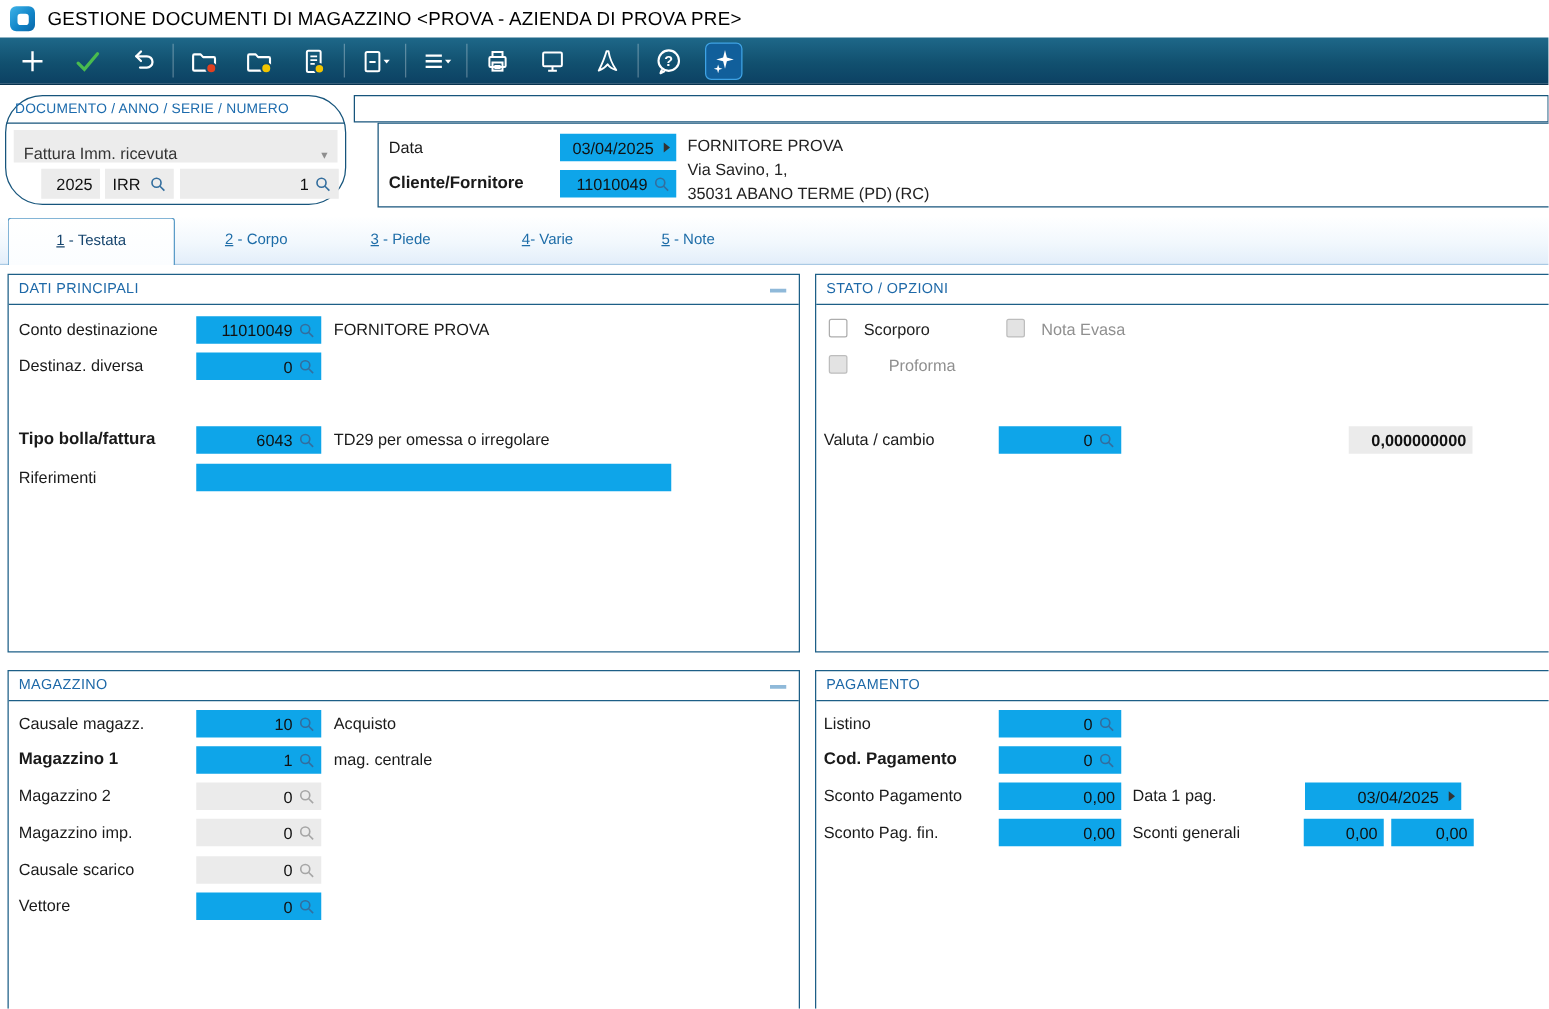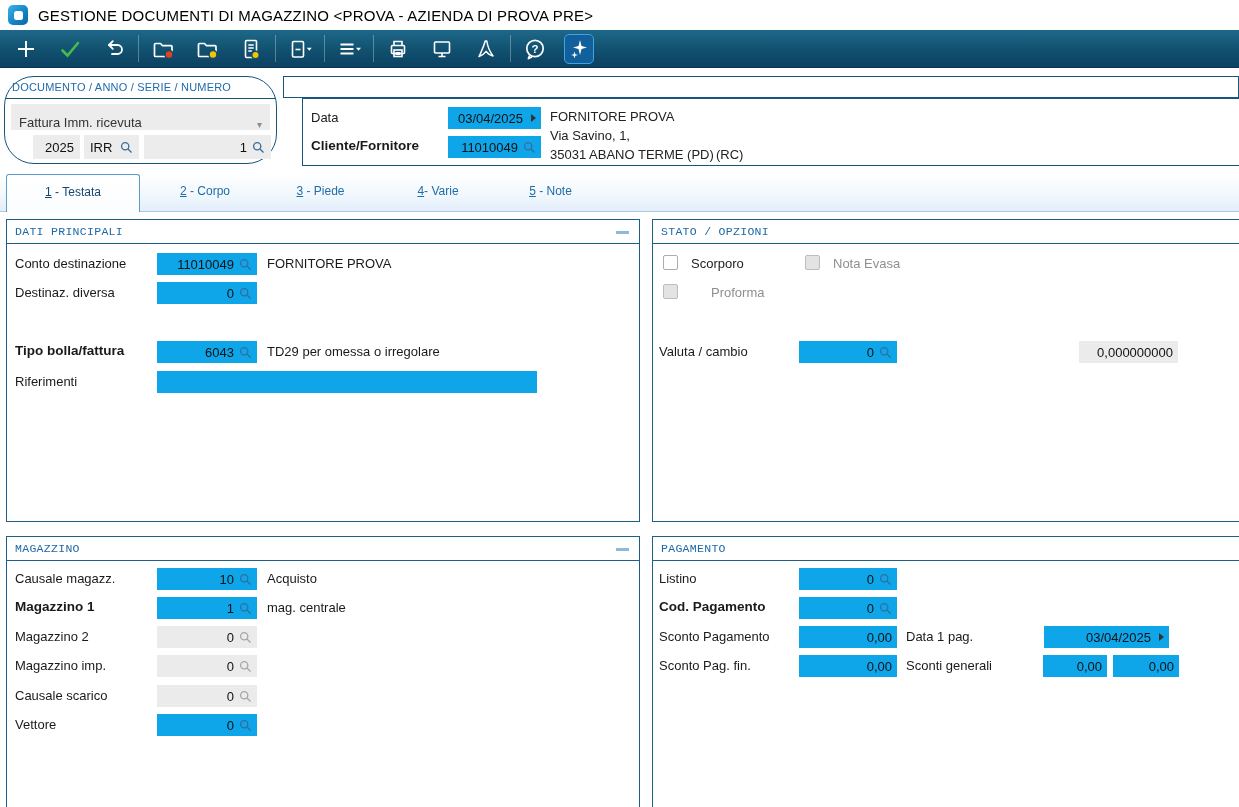--- a/index.html
+++ b/index.html
@@ -79,21 +79,21 @@
   .t2 { left:150px; width:110px; } .t3 { left:268px; width:105px; }
   .t4 { left:388px; width:100px; } .t5 { left:503px; width:95px; }
 
   
   .panel { position:absolute; background:#fff; border:1px solid #1d5f87; }
   .p-dati { left:6px;   top:219px; width:634px; height:303px; }
   .p-stato{ left:652px; top:219px; width:600px; height:303px; }
   .p-mag  { left:6px;   top:536px; width:634px; height:278px; }
   .p-pag  { left:652px; top:536px; width:600px; height:278px; }
   .p-header { height:24px; line-height:23px; padding-left:8px; color:#1e69a8;
-    font-size:11.5px; letter-spacing:.3px; border-bottom:1px solid #1d5f87; position:relative;font-family:Liberation Mono, monospace; }
+    font-size:11.5px; letter-spacing:.3px; border-bottom:1px solid #1d5f87; position:relative; }
   .collapse { position:absolute; right:10px; top:11px; width:13px; height:3px;
     background:#8fb9d9; cursor:pointer; }
 
   .prow { position:absolute; left:0; right:0; height:22px; }
   .plabel { position:absolute; left:8px; top:3px; white-space:nowrap; }
   .plabel.b { font-weight:bold; font-size:13.5px; top:2px; }
   .pfield { position:absolute; left:150px; width:100px; }
   .pdesc { position:absolute; left:260px; top:3px; color:#1a1a1a; white-space:nowrap; }
   .p-stato .plabel, .p-pag .plabel { left:6px; }
   .p-stato .pfield, .p-pag .pfield { left:146px; width:98px; }
@@ -374,21 +374,21 @@
       <span class="plabel">Valuta / cambio</span>
       <div class="field pfield">
         <span>0</span>
         <span class="mag">
             <svg width="13" height="13" viewBox="0 0 14 14">
               <circle cx="5.6" cy="5.6" r="3.9" fill="none" stroke="currentColor" stroke-width="1.4"></circle>
               <line x1="8.6" y1="8.6" x2="12.4" y2="12.4" stroke="currentColor" stroke-width="1.4"></line>
             </svg>
           </span>
       </div>
-      <div class="field gray fld2" style="left:426px; width:99px;">
+      <div class="field gray fld2" style="left:426px; width:99px;font-weight:bold;">
         <span>0,000000000</span>
       </div>
     </div>
   </div>
 
   <div class="panel p-mag">
     <div class="p-header">
       <span>MAGAZZINO</span>
       <span class="collapse"></span>
     </div>

